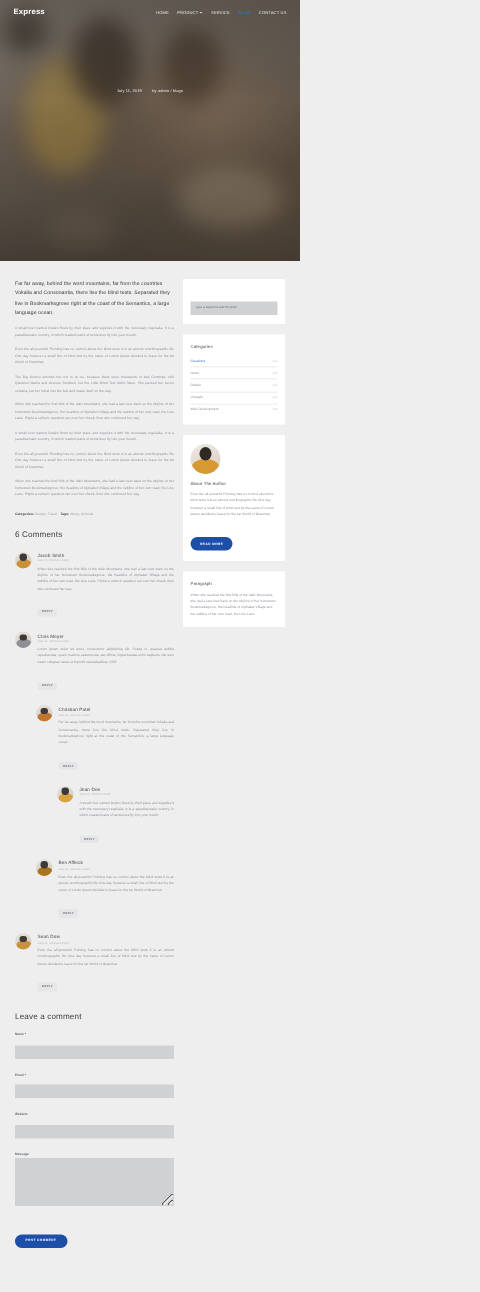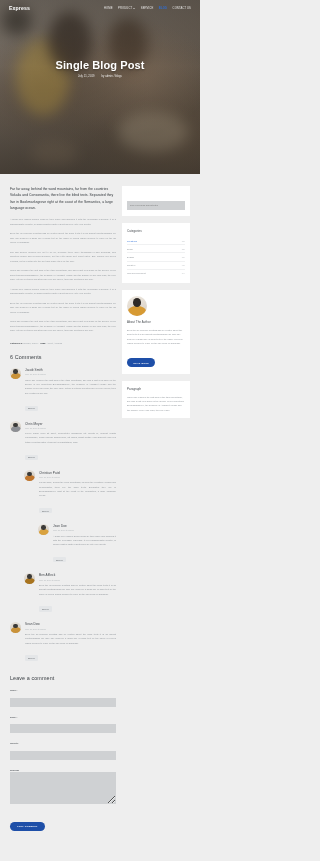--- a/index.html
+++ b/index.html
@@ -232,21 +232,20 @@
       <a class="nav-link active">
         <span>BLOG</span>
       </a>
       <a class="nav-link">
         <span>CONTACT US</span>
       </a>
     </div>
   </div>
 
   <div class="hero-center">
-    <div class="hero-title">Single Blog Post</div>
     <div class="hero-meta">
       <span>July 11, 2019</span>
       <span>by admin / blogs</span>
     </div>
   </div>
 </div>
 
 <div class="page">
 
   <div class="col-main">

